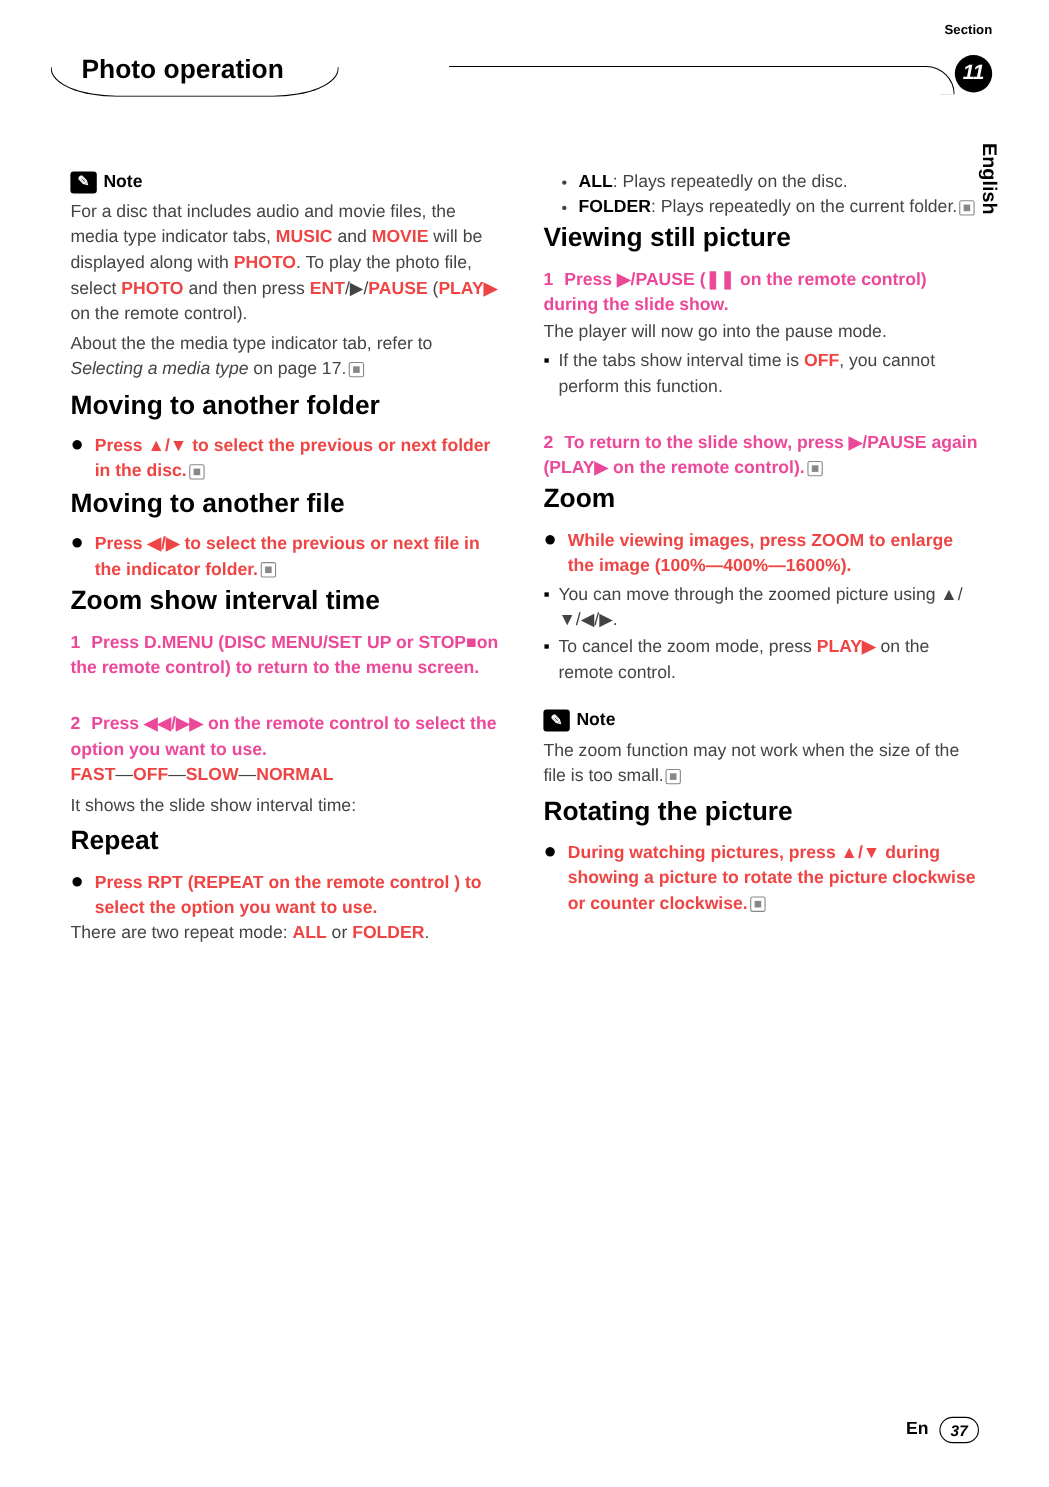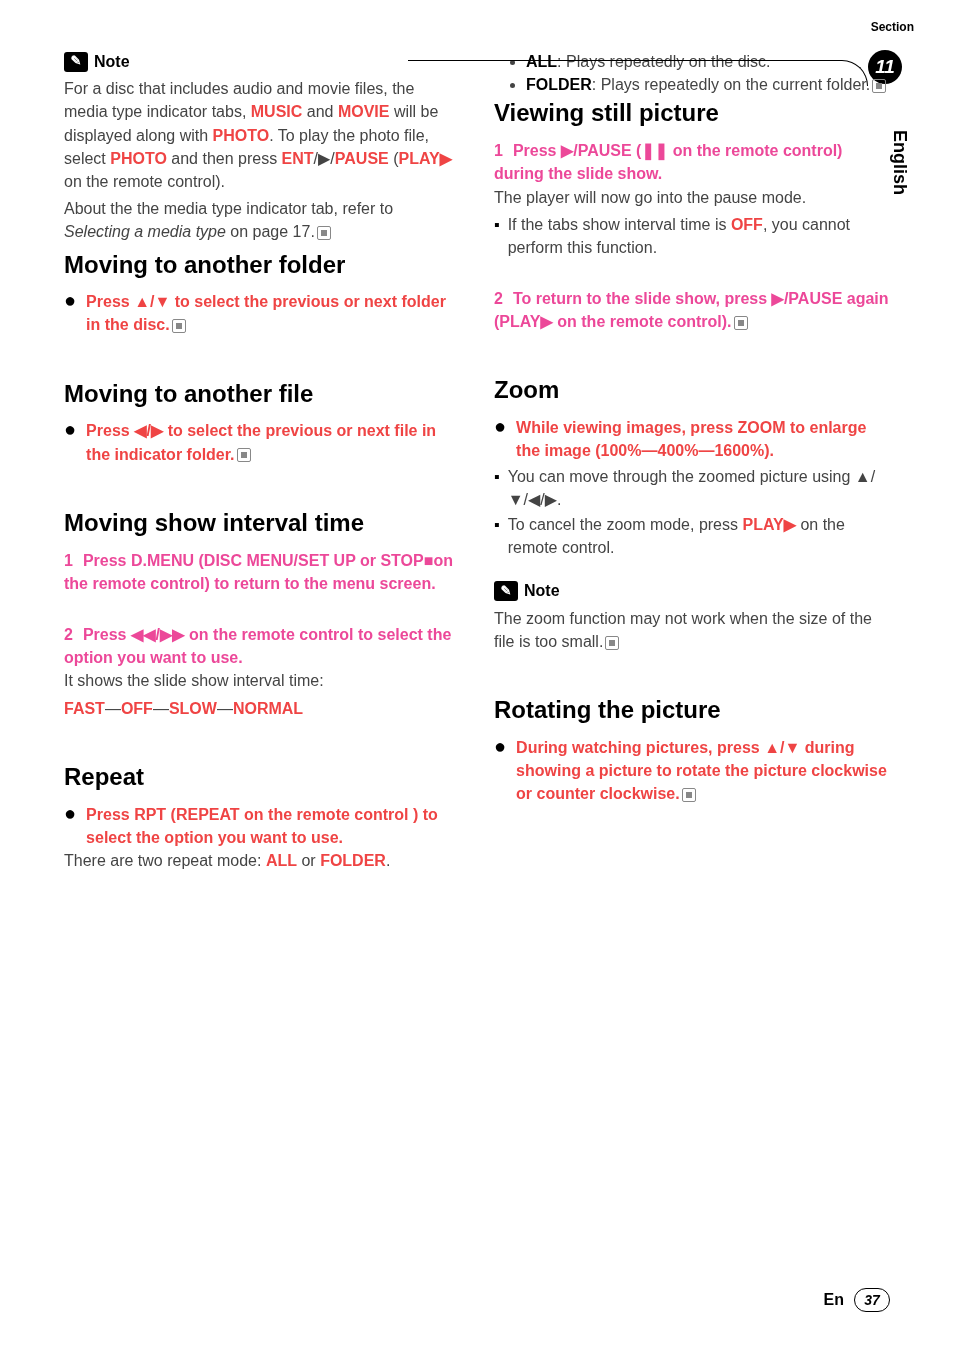--- a/index.html
+++ b/index.html
@@ -36,21 +36,21 @@
     bottom: -4px;
     height: 26px;
     border: 1.5px solid #000;
     border-top: none;
     border-radius: 0 0 60px 60px / 0 0 26px 26px;
     pointer-events: none;
   }
   .section-top {
     position: absolute;
     top: 20px;
-    right: 40px;
+    right: 52px;
     font-size: 12px;
     font-weight: 700;
     text-align: center;
   }
   .section-badge {
     display: inline-flex;
     align-items: center;
     justify-content: center;
     width: 34px;
     height: 34px;
@@ -94,21 +94,20 @@
   .col {
     flex: 1;
     font-size: 16px;
     line-height: 1.45;
     color: #444;
   }
   .col h2 {
     font-size: 24px;
     font-weight: 800;
     color: #000;
-    margin-top: 40px;
     margin-bottom: 8px;
   }
   .col h2:first-of-type { margin-top: 0; }
   .note-hdr {
     display: flex;
     align-items: center;
     gap: 6px;
     font-weight: 700;
     color: #000;
     margin-bottom: 4px;
@@ -174,20 +173,23 @@
 
 <div class="page">
 
   <div class="section-top">Section</div>
   <div class="section-badge-wrap">
     <span class="section-badge">11</span>
   </div>
   <div class="header-right-curve"></div>
   <div class="lang-tab">English</div>
 
+  <div class="header-row">
+    <div class="title-tab">Photo operation</div>
+  </div>
 
   <div class="cols">
 
     <div class="col">
 
       <div class="note-hdr">
         <span class="note-icon">✎</span>
         <span>Note</span>
       </div>
       <p class="para">
@@ -202,28 +204,28 @@
         <span class="bullet-dot">●</span>
         <span class="b"><span>Press ▲/▼ to select the previous or next folder in the disc.</span><span class="end-box"></span></span>
       </div>
 
       <h2>Moving to another file</h2>
       <div class="bullet-line">
         <span class="bullet-dot">●</span>
         <span class="b"><span>Press ◀/▶ to select the previous or next file in the indicator folder.</span><span class="end-box"></span></span>
       </div>
 
-      <h2>Moving show interval time</h2>
+      <h2>Zoom show interval time</h2>
       <p class="step"><span class="num">1</span><span>Press D.MENU (DISC MENU/SET UP or STOP■on the remote control) to return to the menu screen.</span></p>
       <div class="spacer-md"></div>
       <p class="step"><span class="num">2</span><span>Press ◀◀/▶▶ on the remote control to select the option you want to use.</span></p>
-      <p class="body-text">It shows the slide show interval time:</p>
       <p class="body-text">
         <span class="b">FAST</span><span>—</span><span class="b">OFF</span><span>—</span><span class="b">SLOW</span><span>—</span><span class="b">NORMAL</span>
       </p>
+      <p class="body-text">It shows the slide show interval time:</p>
 
       <h2>Repeat</h2>
       <div class="bullet-line">
         <span class="bullet-dot">●</span>
         <span class="b">Press RPT (REPEAT on the remote control ) to select the option you want to use.</span>
       </div>
       <p class="body-text">
         <span>There are two repeat mode: </span><span class="b">ALL</span><span> or </span><span class="b">FOLDER</span><span>.</span>
       </p>
     </div>

